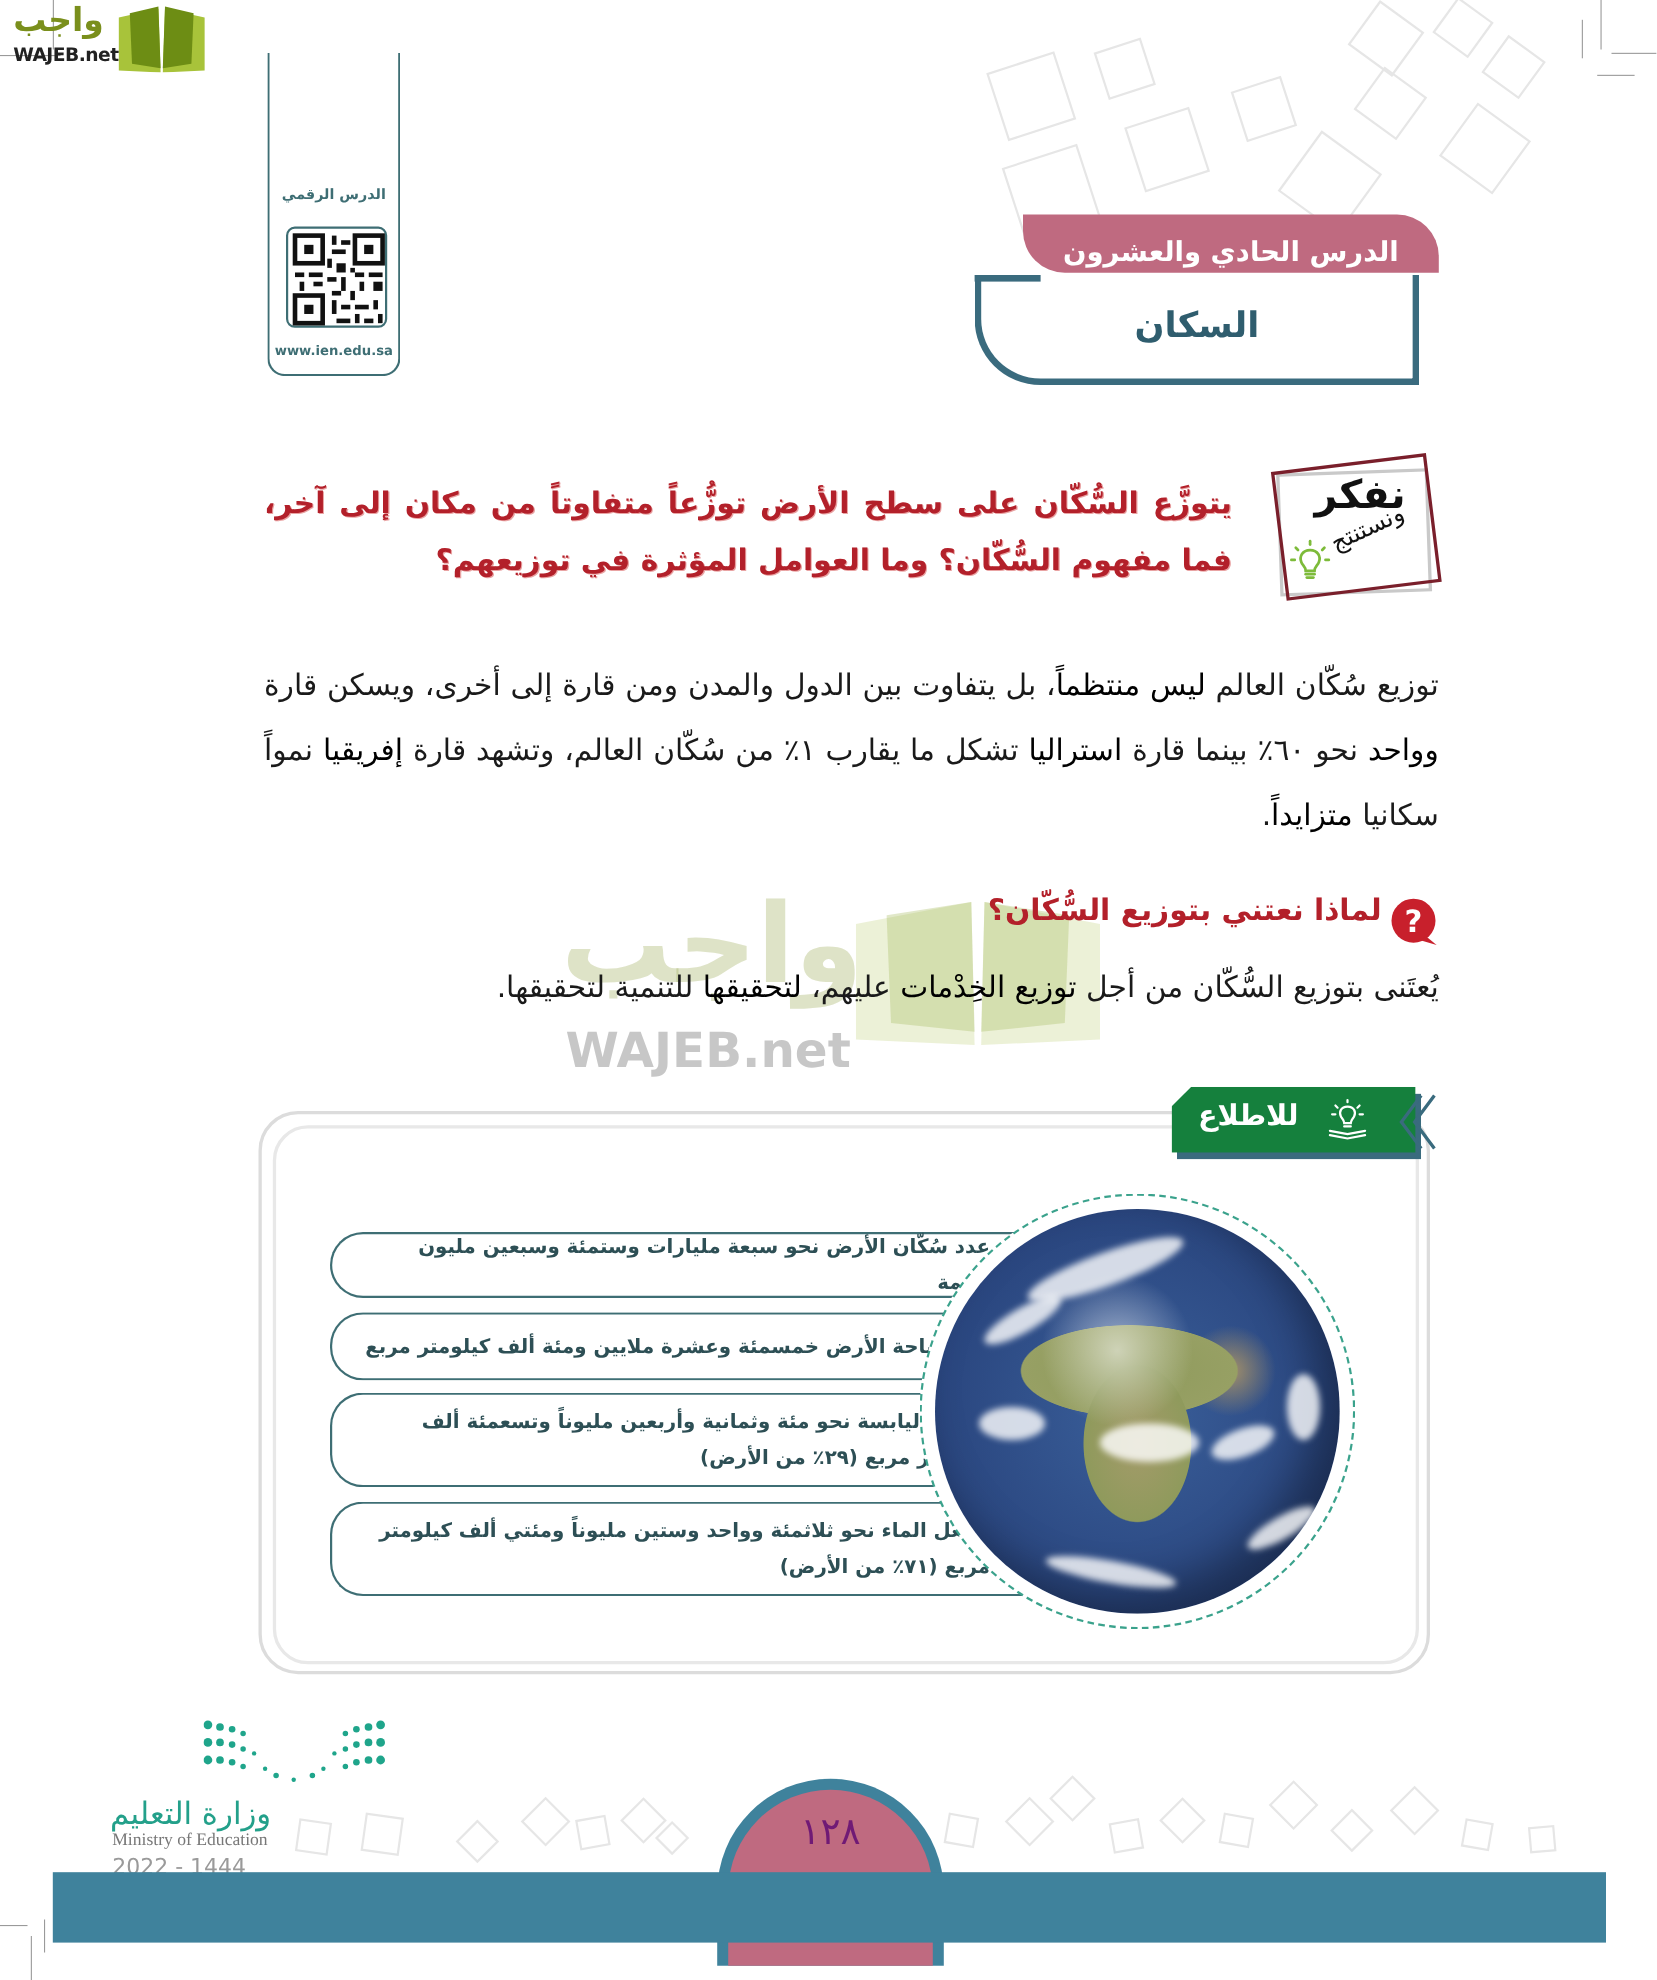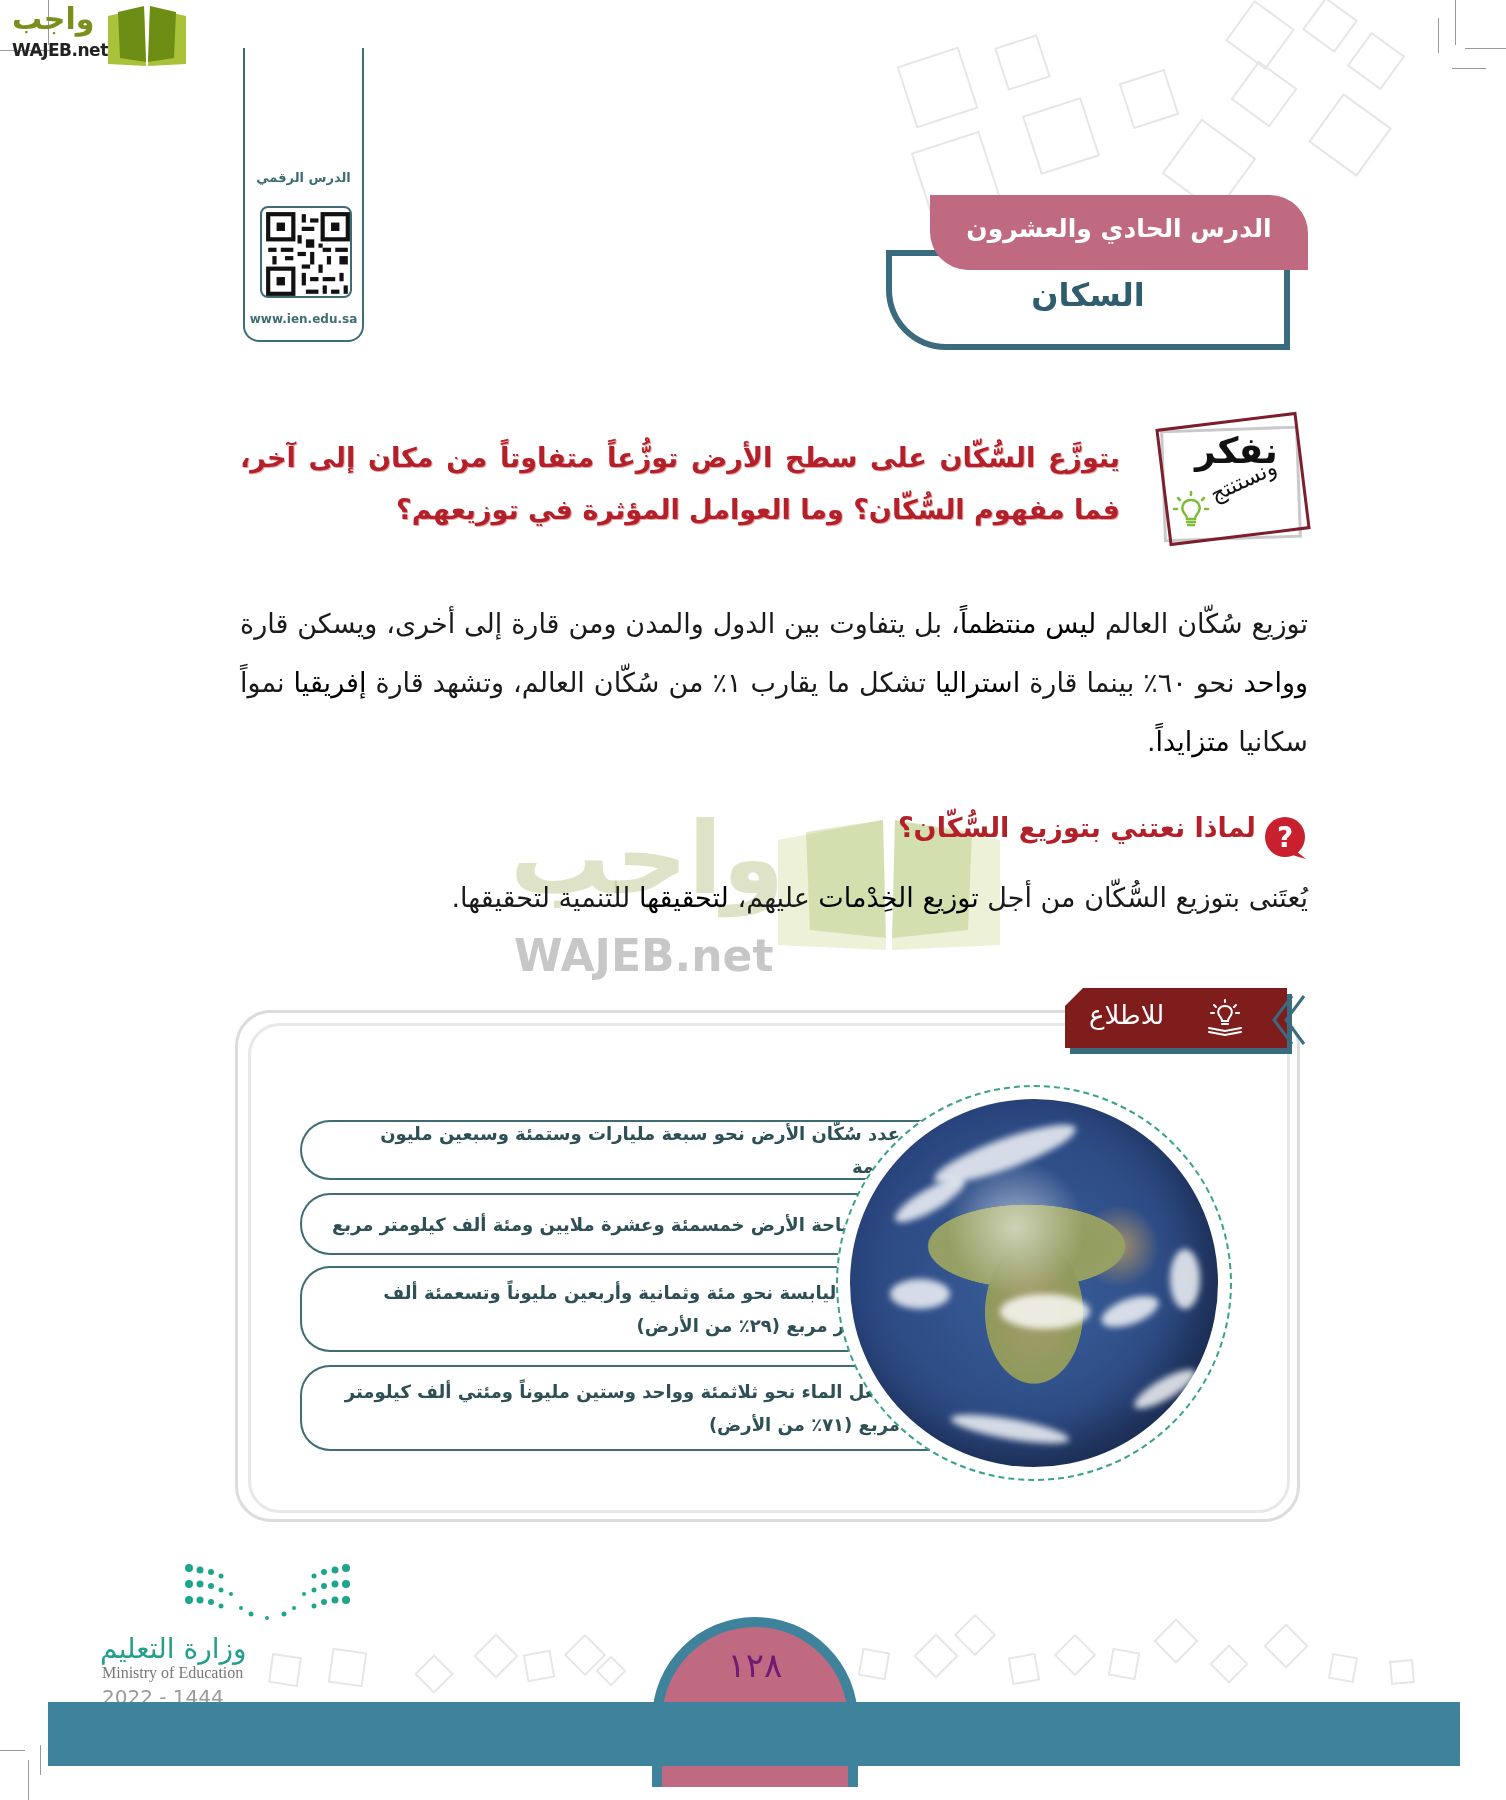--- a/index.html
+++ b/index.html
@@ -22,21 +22,21 @@
   #qr-frame { left:260px; top:206px; width:92px; height:92px; border:2px solid #3e6e74; border-radius:8px; box-sizing:border-box; background:#fff; }
   #qr-url { left:243px; top:312px; width:121px; text-align:center; color:#3e6e74; font-size:12px; font-weight:bold; }
 
   
   .bgsq { position:absolute; border:2px solid #e6e6e6; box-sizing:border-box; }
 
   
   #lesson-box { left:886px; top:250px; width:404px; height:100px; border:6px solid #3a6b7e; border-top:none;
                 border-radius:0 0 0 60px; box-sizing:border-box; background:#fff; }
   #lesson-box-top { left:886px; top:250px; width:60px; height:6px; background:#3a6b7e; }
-  #lesson-number { left:930px; top:195px; width:378px; height:75px; background:#bf6a80; border-radius:0 38px 0 38px;
+  #lesson-number { left:930px; top:195px; width:378px; height:53px; background:#bf6a80; border-radius:0 38px 0 38px;
                    color:#fff; font-size:25px; font-weight:bold; text-align:center; line-height:68px; }
   #lesson-title { left:886px; top:276px; width:404px; text-align:center; color:#2f5d6e; font-size:32px; font-weight:bold; }
 
   
   #think-badge-back { left:1162px; top:428px; width:138px; height:112px; border:3px solid #c9c9c9; box-sizing:border-box; transform:rotate(-2deg); background:#fff; }
   #think-badge { left:1162px; top:420px; width:142px; height:118px; border:3px solid #7a1f2b; box-sizing:border-box; transform:rotate(-7deg); }
   #think-main { left:1195px; top:430px; font-size:36px; font-weight:bold; color:#111; }
   #think-sub { left:1208px; top:468px; font-size:22px; color:#111; transform:rotate(-25deg); }
   #bulb-icon { left:1172px; top:490px; width:38px; height:42px; }
 
@@ -55,22 +55,22 @@
 
   
   #wm-arabic { left:510px; top:800px; font-size:100px; font-weight:bold; color:rgba(160,175,95,0.35); }
   #wm-book { left:778px; top:820px; width:222px; height:130px; }
   #wm-net { left:514px; top:930px; font-size:44px; font-weight:bold; color:rgba(130,130,130,0.45); }
 
   
   #info-outer { left:235px; top:1010px; width:1065px; height:512px; border:3px solid #dcdcdc; border-radius:36px; box-sizing:border-box; }
   #info-inner { left:248px; top:1023px; width:1042px; height:490px; border:3px solid #e8e8e8; border-radius:32px; box-sizing:border-box; }
   #info-tab-shadow { left:1070px; top:994px; width:222px; height:60px; background:#3a6b7e; clip-path:polygon(18px 0,100% 0,100% 100%,0 100%,0 18px); }
-  #info-tab { left:1065px; top:988px; width:222px; height:60px; background:#7f1d1d; clip-path:polygon(18px 0,100% 0,100% 100%,0 100%,0 18px);
-              color:#fff; font-size:26px; font-weight:normal; }
+  #info-tab { left:1065px; top:988px; width:222px; height:60px; background:#15803d; clip-path:polygon(18px 0,100% 0,100% 100%,0 100%,0 18px);
+              color:#fff; font-size:26px; font-weight:bold; }
   #info-tab-label { position:absolute; left:24px; top:12px; }
   #info-tab-icon { position:absolute; left:140px; top:10px; width:40px; height:40px; }
   #info-tab-chevron { left:1270px; top:990px; width:38px; height:60px; }
 
   .pill { position:absolute; left:300px; width:640px; border:2px solid #3e6e74; border-right:none; border-radius:30px 0 0 30px; box-sizing:border-box;
           color:#2d4f55; font-size:18px; font-weight:bold; line-height:33px; text-align:right; padding:0 40px 0 30px; display:flex; align-items:center; justify-content:flex-end; }
   #globe-ring { left:836px; top:1085px; width:396px; height:396px; border:2px dashed #3aa28c; border-radius:50%; box-sizing:border-box; background:#fff; }
   #globe { left:850px; top:1099px; width:368px; height:368px; border-radius:50%;
            background:
              radial-gradient(circle at 45% 35%, rgba(255,255,255,0.55) 0, rgba(255,255,255,0) 22%),

